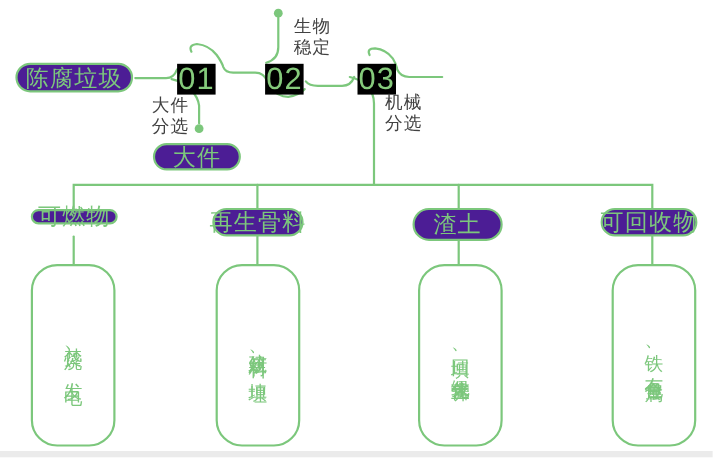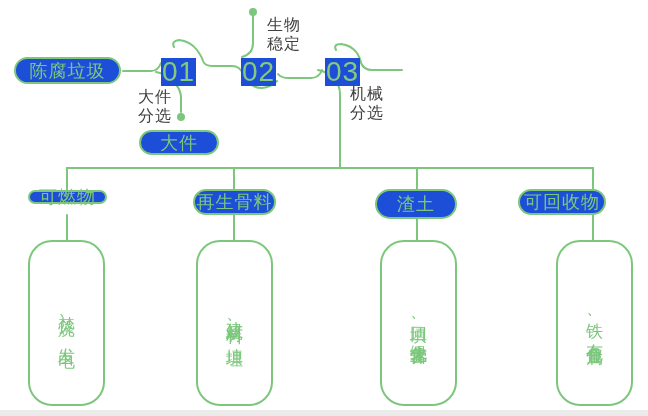--- a/index.html
+++ b/index.html
@@ -11,28 +11,28 @@
   body{font-family:"Liberation Sans", sans-serif; background:#ffffff;}
   .canvas{
     position:relative; width:648px; height:416px; background:#ffffff; overflow:hidden;
   }
   .wires{position:absolute; left:0; top:0; width:648px; height:416px;}
   .wires path{stroke:var(--green); stroke-width:2; fill:none; stroke-linecap:round;}
   .wires circle{fill:var(--green);}
   .pill{
     position:absolute; box-sizing:border-box;
     border:2px solid var(--green); border-radius:999px;
-    color:var(--green); font-size:18px; letter-spacing:1px;
+    color:var(--green); font-size:21px; letter-spacing:1px;
     display:flex; align-items:center; justify-content:center;
-    background:#1d4ed8; white-space:nowrap;
+    background:#4c1d95; white-space:nowrap;
   }
   .stepnum{
     position:absolute; color:var(--num-green);
     font-size:28px; line-height:28px; letter-spacing:1px;
-    background:#1d4ed8; padding:0 1px;
+    background:#000000; padding:0 1px;
   }
   .steplabel{
     position:absolute; color:var(--dark);
     font-size:16px; line-height:19px; letter-spacing:1px;
     white-space:pre-line;
   }
   .outbox{
     position:absolute; box-sizing:border-box; top:240px; height:166px;
     border:2px solid var(--green); border-radius:24px;
     display:flex; align-items:center; justify-content:center;
@@ -106,21 +106,21 @@
 
   <div class="pill" style="left:28px; top:190px; width:79px; height:14px;">
     <span>可燃物</span>
   </div>
   <div class="pill" style="left:193px; top:189px; width:83px; height:26px;">
     <span>再生骨料</span>
   </div>
   <div class="pill" style="left:375px; top:189px; width:82px; height:30px;">
     <span>渣土</span>
   </div>
-  <div class="pill" style="left:518px; top:189px; width:88px; height:26px;text-align:center;">
+  <div class="pill" style="left:546px; top:189px; width:88px; height:26px;text-align:center;">
     <span>可回收物</span>
   </div>
 
   <div class="outbox" style="left:28px; width:77px;">
     <span class="vtext vt-loose">焚烧、发电</span>
   </div>
   <div class="outbox" style="left:196px; width:77px;">
     <span class="vtext">建筑材料、填埋</span>
   </div>
   <div class="outbox" style="left:380px; width:77px;">

